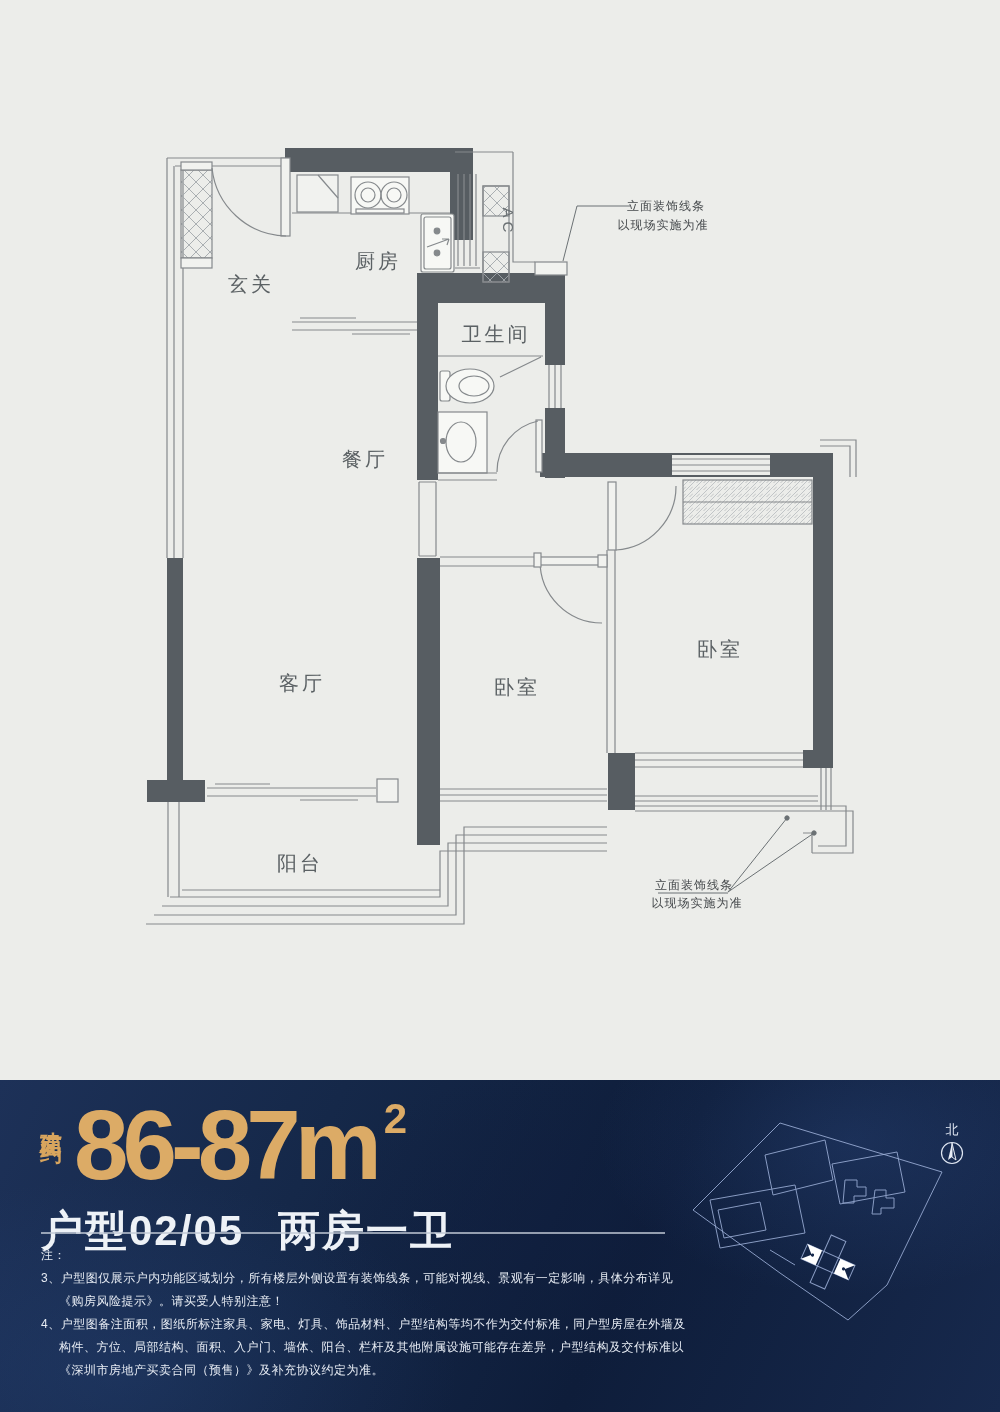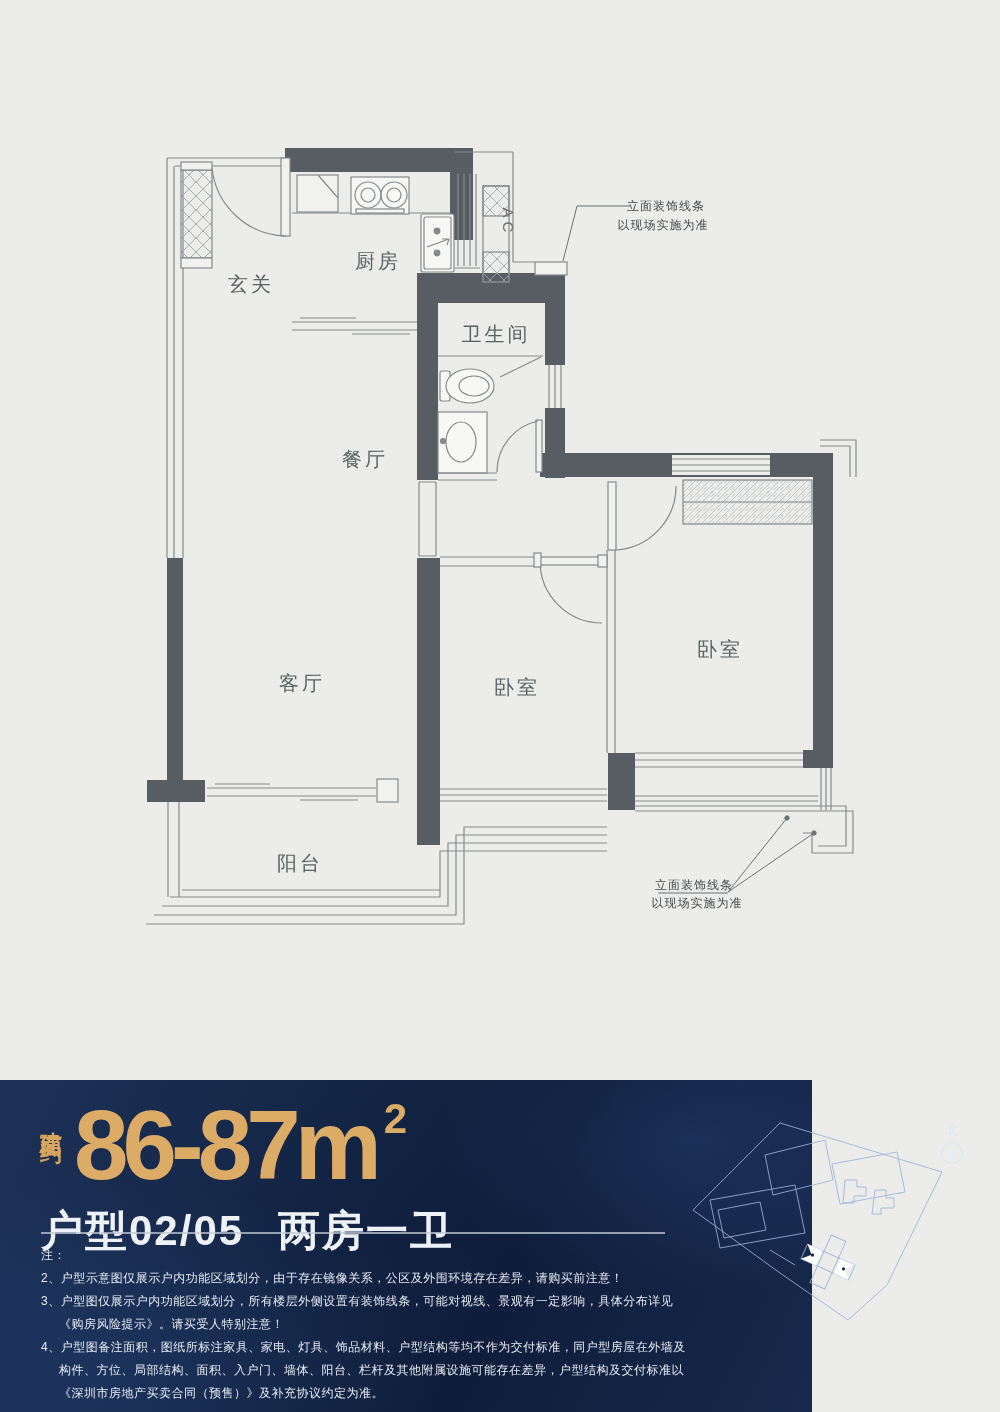--- a/index.html
+++ b/index.html
@@ -8,21 +8,21 @@
     background:#ecedea;
     font-family:"Liberation Sans","DejaVu Sans",sans-serif;
   }
   
   #plan-svg{position:absolute;left:0;top:0;}
   .room-label{fill:#5b6164;font-size:20px;letter-spacing:3px;font-weight:500;}
   .anno-text{fill:#45494c;font-size:12px;letter-spacing:1px;}
   .ac-text{fill:#6a7073;font-size:15px;letter-spacing:4px;}
   
   .panel{
-    position:absolute;left:0;top:1080px;width:812px;height:332px;
+    position:absolute;left:0;top:1080px;width:1000px;height:332px;
     background:
       radial-gradient(420px 260px at 85% 18%, rgba(62,100,170,.22), transparent 60%),
       radial-gradient(520px 300px at 12% 88%, rgba(44,76,134,.28), transparent 65%),
       radial-gradient(340px 220px at 55% 45%, rgba(16,30,62,.55), transparent 72%),
       linear-gradient(115deg,#1d3158 0%,#152849 30%,#0e1d3a 62%,#17294d 100%);
   }
   .area-prefix{
     position:absolute;left:40px;top:34px;
     writing-mode:vertical-rl;text-orientation:upright;
     color:#d8a55e;font-size:22px;font-weight:700;letter-spacing:5px;line-height:1;
@@ -207,21 +207,20 @@
   </div>
 
   <div class="unit-line">
     <span>户型02/05</span><span class="gap"></span><span>两房一卫</span>
   </div>
 
   <div class="divider"></div>
 
   <div class="notes">
     <p class="notes-label">注：</p>
-    <p>2、户型示意图仅展示户内功能区域划分，由于存在镜像关系，公区及外围环境存在差异，请购买前注意！</p>
     <p>3、户型图仅展示户内功能区域划分，所有楼层外侧设置有装饰线条，可能对视线、景观有一定影响，具体分布详见《购房风险提示》。请买受人特别注意！</p>
     <p>4、户型图备注面积，图纸所标注家具、家电、灯具、饰品材料、户型结构等均不作为交付标准，同户型房屋在外墙及构件、方位、局部结构、面积、入户门、墙体、阳台、栏杆及其他附属设施可能存在差异，户型结构及交付标准以《深圳市房地产买卖合同（预售）》及补充协议约定为准。</p>
   </div>
 
   <svg id="siteplan-svg" width="300" height="260" viewBox="0 0 300 260">
 
     <polygon class="site-stroke" points="100,25 262,74 207,187 168,222 100,175 13,112"></polygon>
 
     <g class="site-stroke">
       <polygon points="85,57 145,42 153,82 93,97"></polygon>

